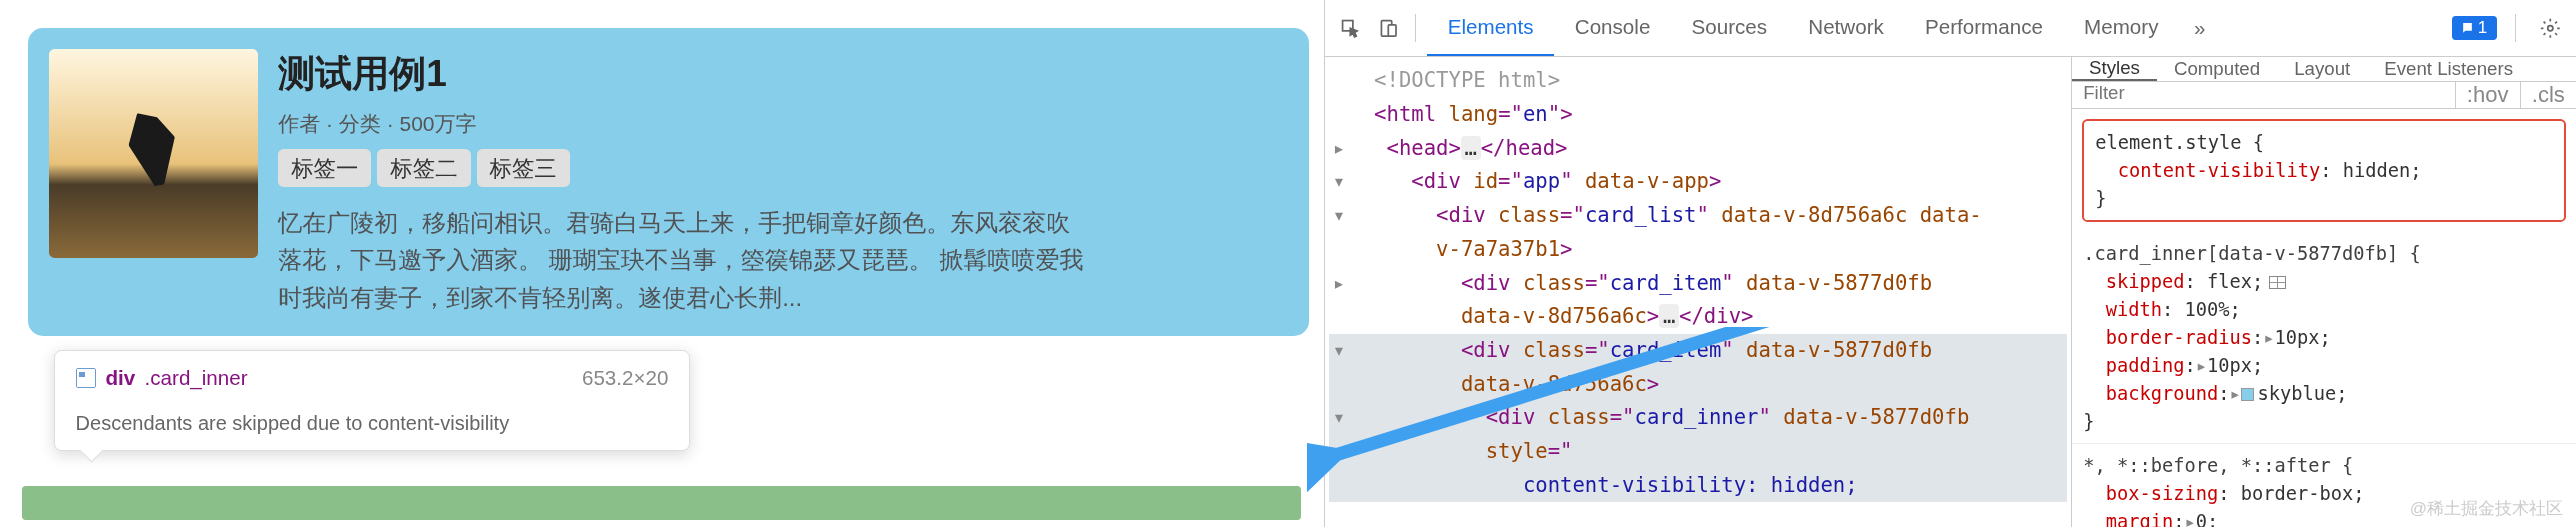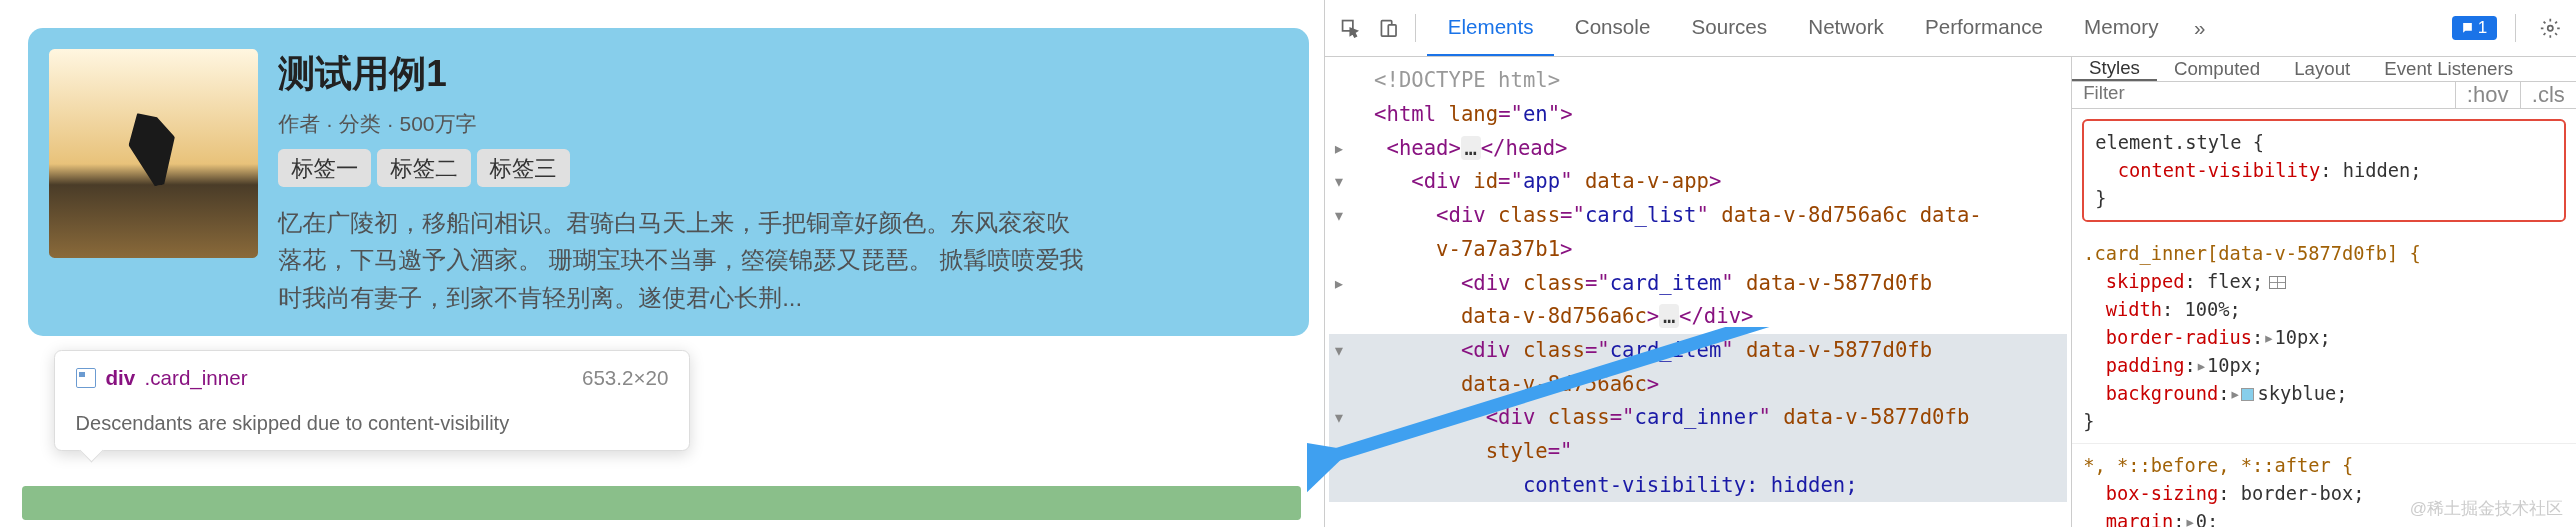--- a/index.html
+++ b/index.html
@@ -49,21 +49,21 @@
 .hl{background:#e0e5ea}
 .styles-pane{width:505px;border-left:0.9px solid #ccc;display:flex;flex-direction:column}
 .sp-tabs{display:flex;height:45px;border-bottom:0.9px solid #ccc}
 .sp-tab{padding:0 17px;display:flex;align-items:center;font-size:18.7px;color:#666;cursor:pointer}
 .sp-tab.active{color:#333;border-bottom:2.8px solid #666}
 .sp-filter{display:flex;align-items:flex-start;height:39px;border-bottom:0.9px solid #ccc}
 .sp-filter input{flex:1;border:none;outline:none;padding:0 11.2px;font-size:18.7px;color:#888}
 .sp-hov{padding:0 11.2px;color:#888;font-size:22px;border-left:0.9px solid #ccc;height:100%;display:flex;align-items:center;cursor:pointer}
 .rule{font-family:Menlo,Consolas,monospace;font-size:18.7px;padding:7.5px 11.2px;border-bottom:0.9px solid #eee;color:#333;line-height:1.5}
 .rule.boxed{border:2.8px solid #e24a3b;border-radius:5.6px;margin:10px}
-.sel{color:#a16207}
+.sel{color:#404040}
 .prop{color:#c80000}
 .pv{color:#333}
 .swatch{display:inline-block;width:13px;height:13px;background:#87ceeb;border:0.9px solid #999;vertical-align:middle;margin-right:3.7px}
 .grid-icon{display:inline-block;width:17px;height:13px;border:0.9px solid #888;vertical-align:middle;margin-left:5.6px;background:linear-gradient(#888,#888) 50% 0/0.9px 100% no-repeat,linear-gradient(#888,#888) 0 50%/100% 0.9px no-repeat}
 .arrow-ico{color:#888}
 .watermark{position:absolute;right:13px;bottom:7.5px;font-size:17px;color:#ccc}
 </style>
 </head>
 <body>
 

